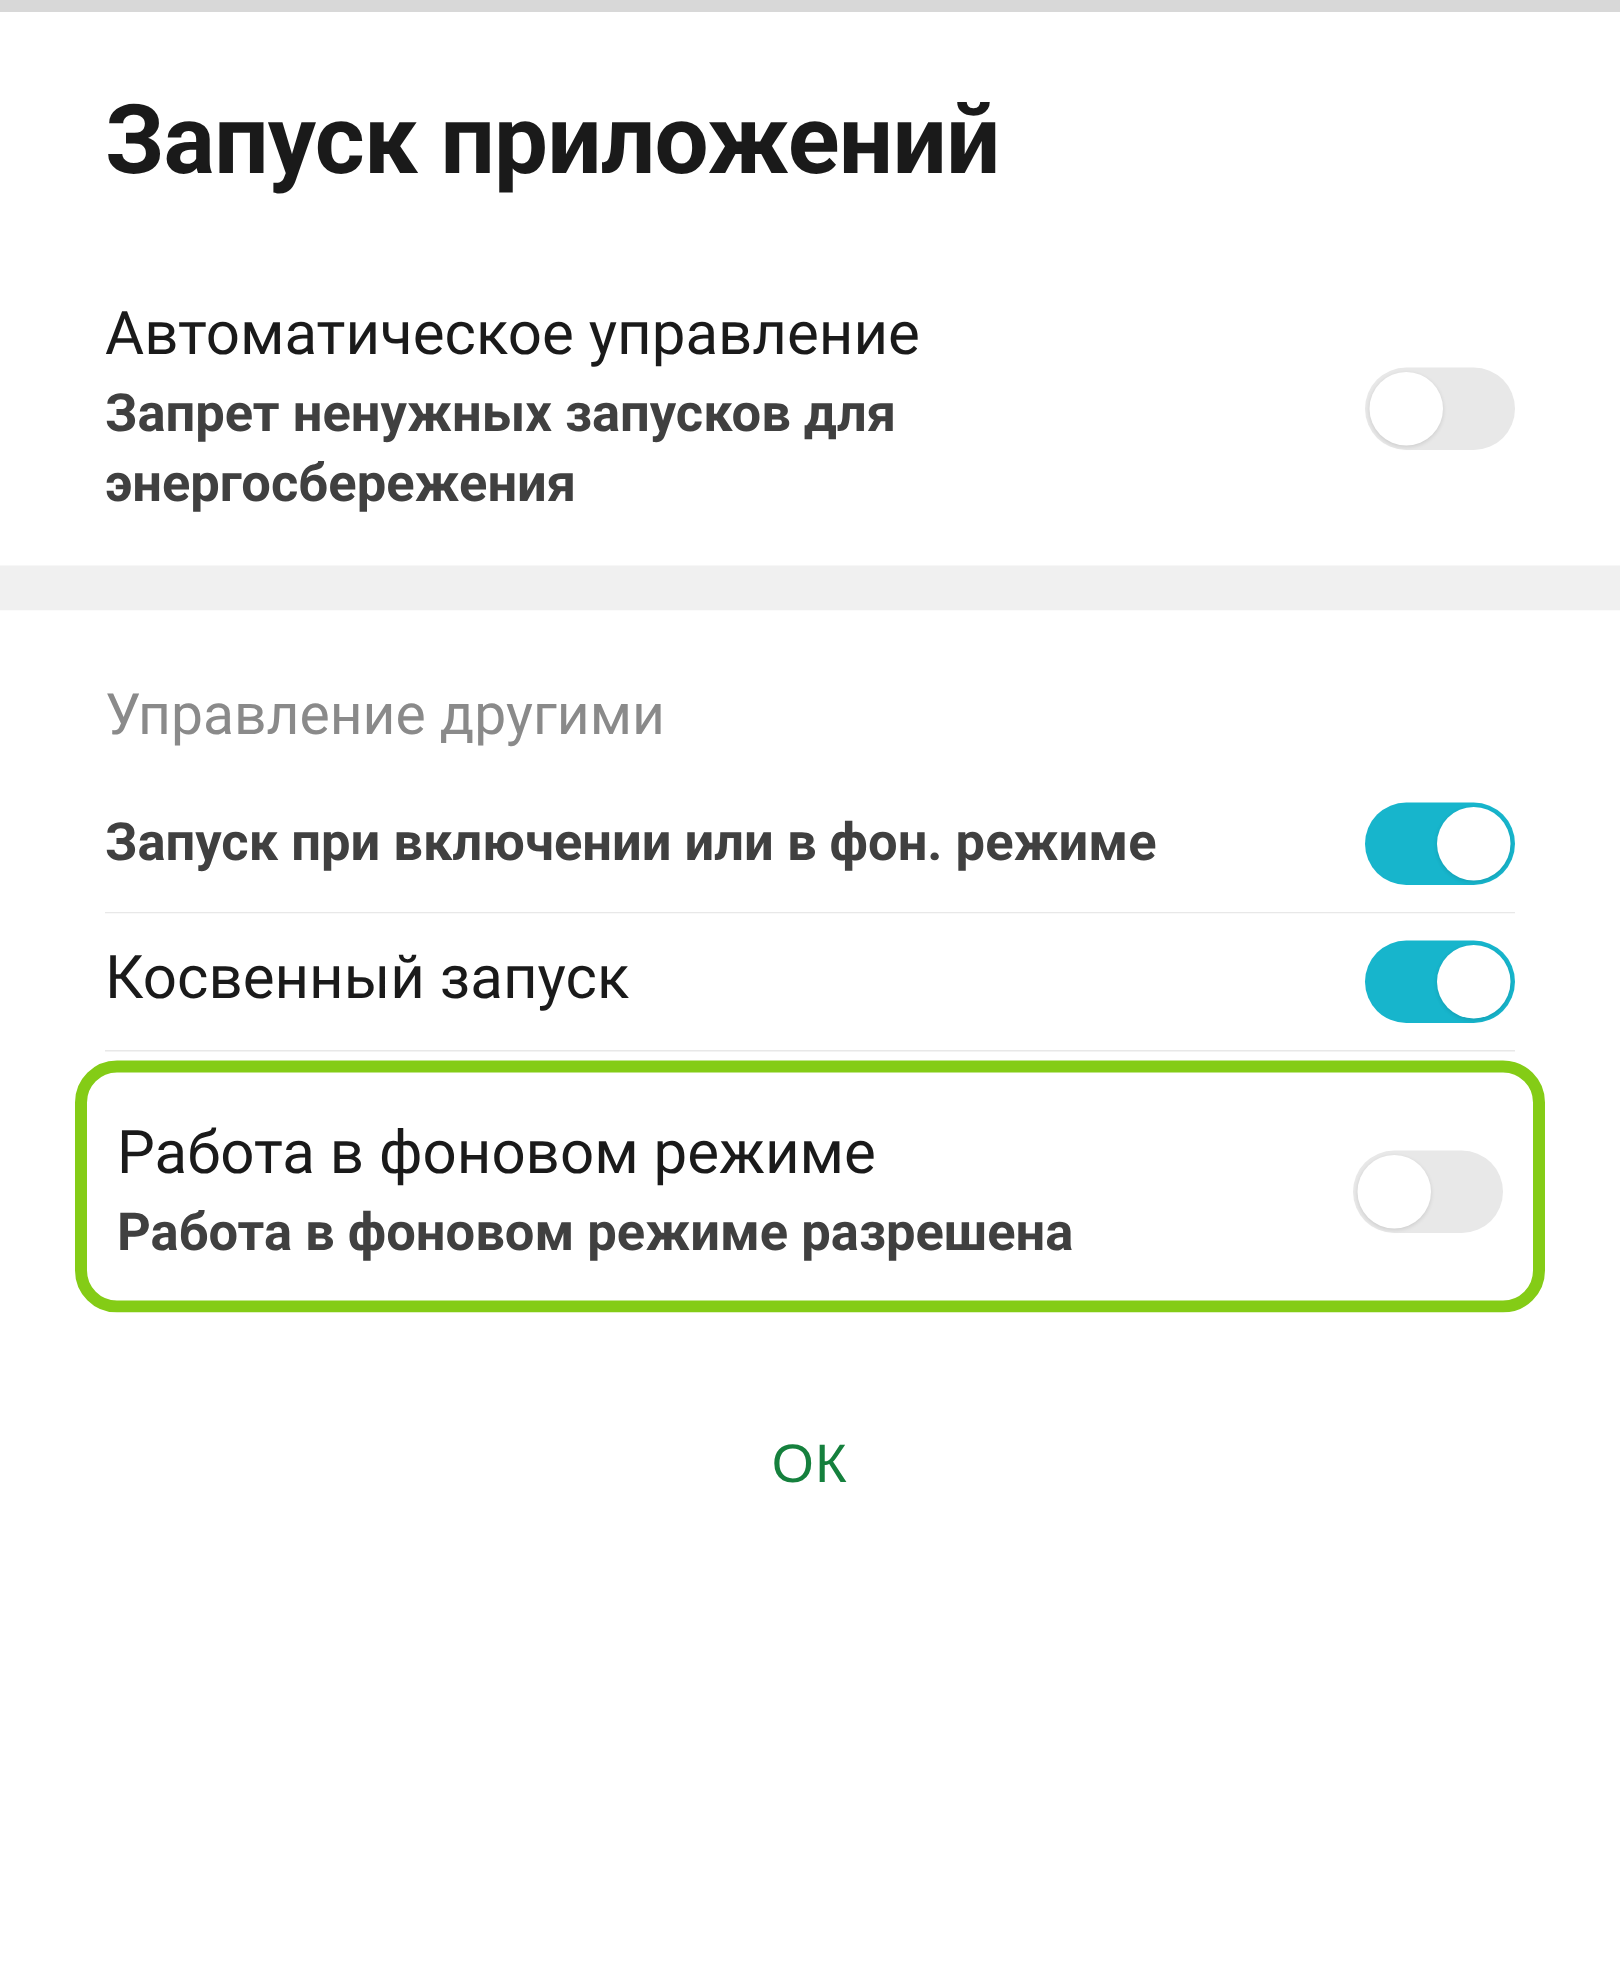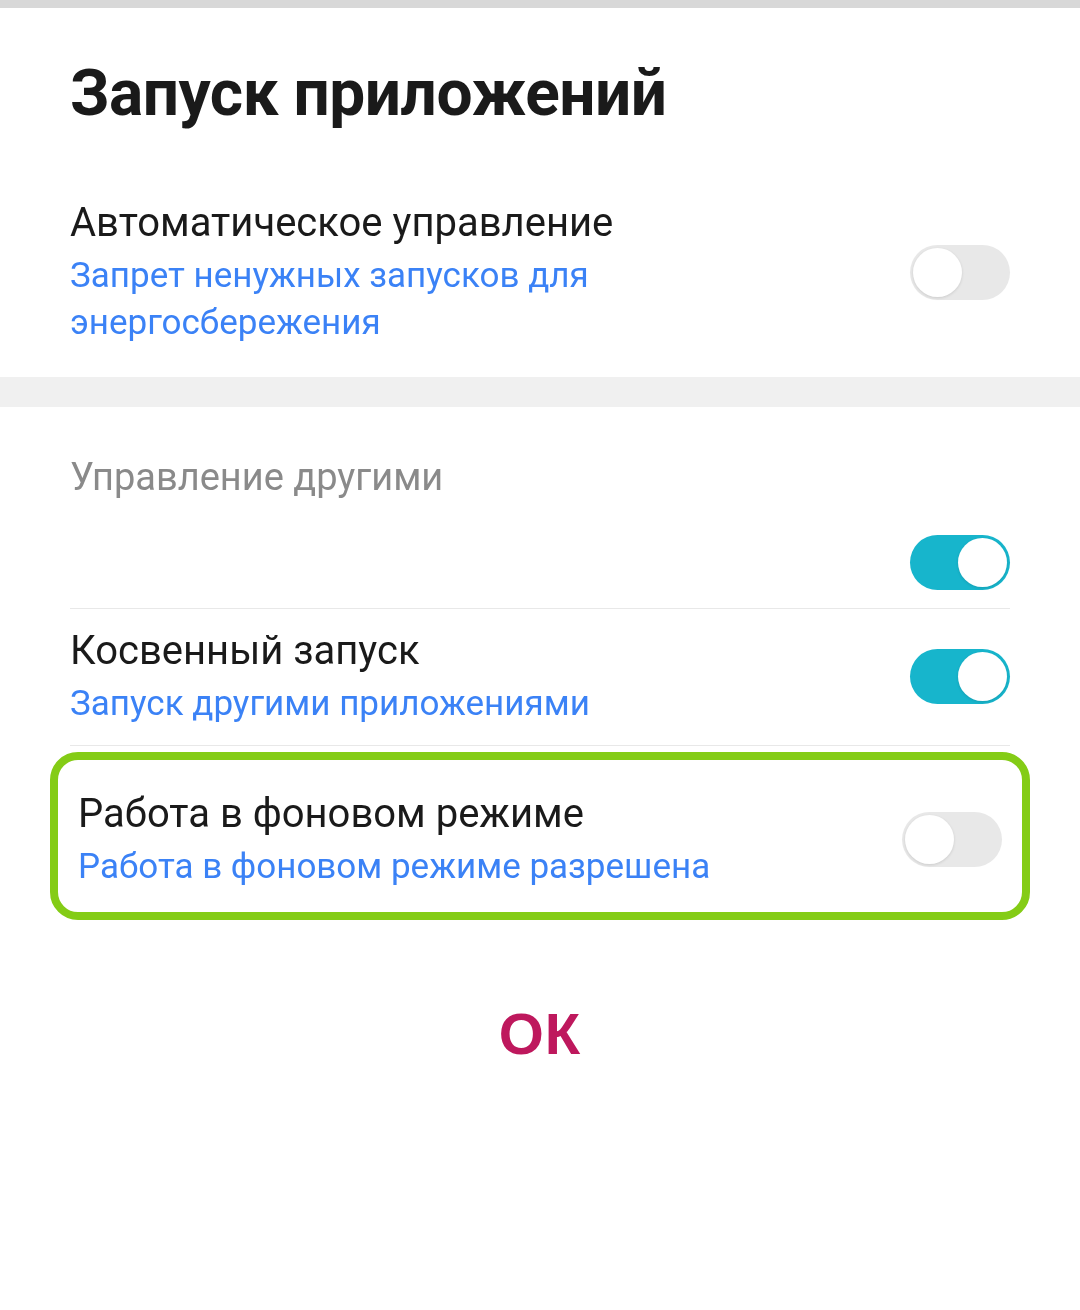--- a/index.html
+++ b/index.html
@@ -36,22 +36,22 @@
       padding-right: 20px;
     }
     .setting-title {
       font-size: 40px;
       font-weight: 400;
       color: #1a1a1a;
       margin-bottom: 6px;
     }
     .setting-desc {
       font-size: 35px;
-      font-weight: 400;
-      color: #3b82f6;
+      font-weight: 700;
+      color: #404040;
       line-height: 1.35;
     }
     .section-gap {
       height: 30px;
       background: #f0f0f0;
     }
     .section-header {
       padding: 48px 70px 18px 70px;
       background: #fff;
     }
@@ -97,23 +97,23 @@
     }
     .highlight-box .setting-row {
       padding: 20px 0 0 0;
     }
     .ok-button-wrap {
       text-align: center;
       padding: 60px 0 0 0;
       background: #fff;
     }
     .ok-button {
-      font-size: 58px;
-      font-weight: 700;
-      color: #be185d;
+      font-size: 36px;
+      font-weight: 400;
+      color: #15803d;
       background: none;
       border: none;
       padding: 20px 40px;
       letter-spacing: 1px;
     }
     .first-setting {
       padding-top: 28px;
       padding-bottom: 30px;
     }
   </style>
@@ -137,32 +137,32 @@
 </div>
 
 <div class="section-gap"></div>
 
 <div class="section-header">
   <div class="section-header-text">Управление другими</div>
 </div>
 
 <div class="setting-row">
   <div class="setting-text">
+    <div class="setting-desc">Запуск при включении или в фон. режиме</div>
   </div>
   <div class="toggle toggle-on">
     <div class="toggle-knob"></div>
   </div>
 </div>
 
 <div class="divider"></div>
 
 <div class="setting-row">
   <div class="setting-text">
     <div class="setting-title">Косвенный запуск</div>
-    <div class="setting-desc">Запуск другими приложениями</div>
   </div>
   <div class="toggle toggle-on">
     <div class="toggle-knob"></div>
   </div>
 </div>
 
 <div class="divider"></div>
 
 <div class="highlight-box">
   <div class="setting-row">

